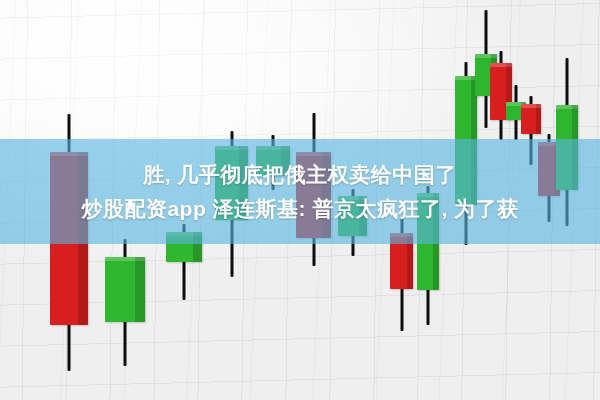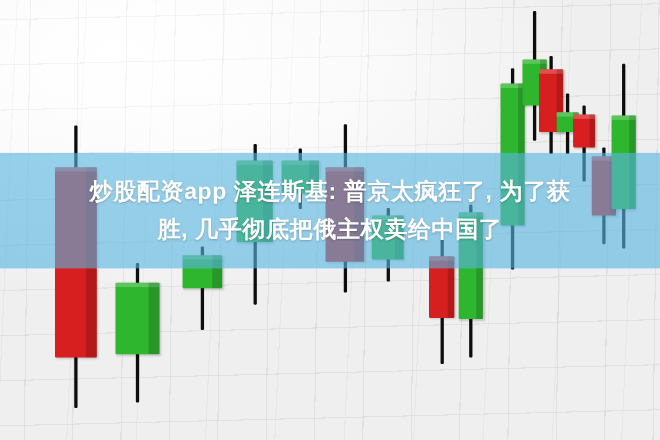--- a/index.html
+++ b/index.html
@@ -193,17 +193,17 @@
         <div class="wick" style="top: 134px; height: 88px;"></div>
         <div class="body" style="top: 142px; height: 54px; background: rgb(216, 31, 31); box-shadow: rgba(0, 0, 0, 0.18) 1px 1px 2px;"></div>
       </div>
       <div class="candle" style="left: 556px; width: 22px; top: 0px; height: 400px;">
         <div class="wick" style="top: 58px; height: 168px;"></div>
         <div class="body" style="top: 105px; height: 85px; background: rgb(47, 182, 47); box-shadow: rgba(0, 0, 0, 0.18) 1px 1px 2px;"></div>
       </div>
     </div>
 
   <div id="banner">
+    <div class="line">胜, 几乎彻底把俄主权卖给中国了</div>
     <div class="line">炒股配资app 泽连斯基: 普京太疯狂了, 为了获</div>
-    <div class="line">胜, 几乎彻底把俄主权卖给中国了</div>
   </div>
 
 </div>
 
 </body></html>

